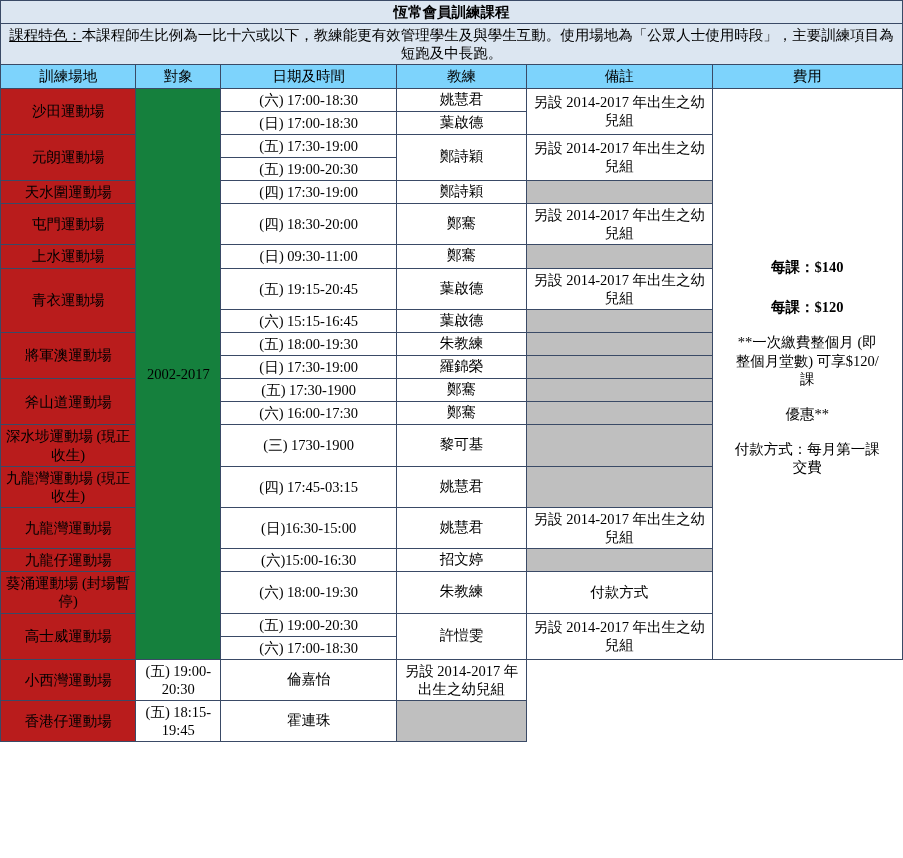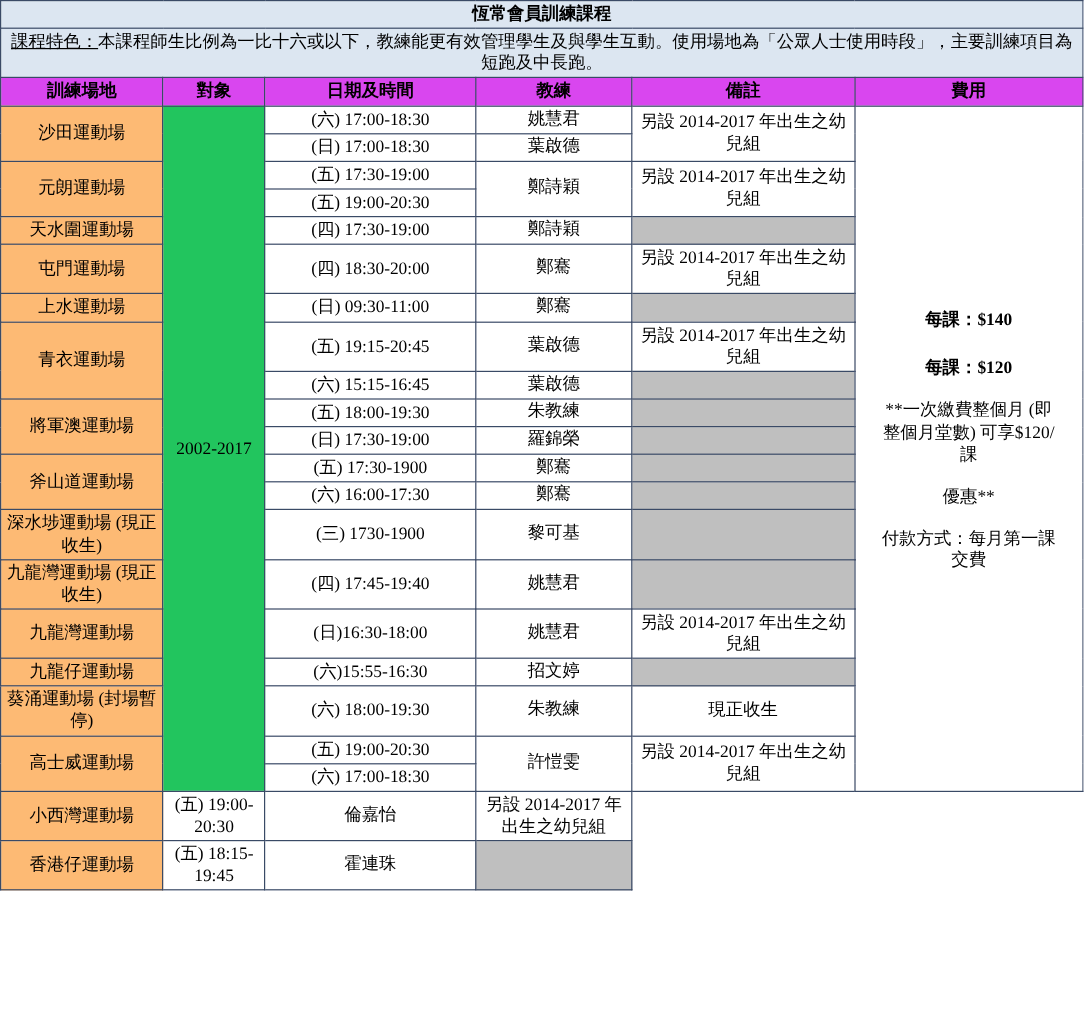--- a/index.html
+++ b/index.html
@@ -45,32 +45,32 @@
     text-align: left;
     padding: 6px 8px;
     font-size: 14.5px;
     line-height: 1.5;
   }
   .intro-row .label {
     text-decoration: underline;
     text-align: center;
   }
   .head-row td {
-    background: #d946ef;
-    font-weight: bold;
+    background: #7dd3fc;
+    font-weight: normal;
     font-size: 14.5px;
     padding: 4px;
   }
   td.venue {
-    background: #fdba74;
+    background: #b91c1c;
     font-size: 14.5px;
     line-height: 1.3;
   }
   td.age {
-    background: #22c55e;
+    background: #15803d;
     font-size: 14.5px;
     line-height: 1.5;
   }
   td.shaded {
     background: #bfbfbf;
   }
   td.remark {
     font-size: 14px;
     line-height: 1.35;
   }
@@ -218,46 +218,46 @@
       <tr>
         <td class="venue" rowspan="2">深水埗運動場 (現正收生)</td>
         <td class="session" rowspan="2">(三) 1730-1900</td>
         <td class="coach" rowspan="2">黎可基</td>
         <td class="remark shaded" rowspan="2"></td>
       </tr>
       <tr></tr>
 
       <tr>
         <td class="venue" rowspan="2">九龍灣運動場 (現正收生)</td>
-        <td class="session" rowspan="2">(四) 17:45-19:40</td>
+        <td class="session" rowspan="2">(四) 17:45-03:15</td>
         <td class="coach" rowspan="2">姚慧君</td>
         <td class="remark shaded" rowspan="2"></td>
       </tr>
       <tr></tr>
 
       <tr>
         <td class="venue" rowspan="2">九龍灣運動場</td>
-        <td class="session" rowspan="2">(日)16:30-18:00</td>
+        <td class="session" rowspan="2">(日)16:30-15:00</td>
         <td class="coach" rowspan="2">姚慧君</td>
         <td class="remark" rowspan="2">另設 2014-2017 年出生之幼兒組</td>
       </tr>
       <tr></tr>
 
       <tr>
         <td class="venue">九龍仔運動場</td>
-        <td class="session">(六)15:55-16:30</td>
+        <td class="session">(六)15:00-16:30</td>
         <td class="coach">招文婷</td>
         <td class="remark shaded"></td>
       </tr>
 
       <tr>
         <td class="venue" rowspan="2">葵涌運動場 (封場暫停)</td>
         <td class="session" rowspan="2">(六) 18:00-19:30</td>
         <td class="coach" rowspan="2">朱教練</td>
-        <td class="remark" rowspan="2">現正收生</td>
+        <td class="remark" rowspan="2">付款方式</td>
       </tr>
       <tr></tr>
 
       <tr>
         <td class="venue" rowspan="2">高士威運動場</td>
         <td class="session">(五) 19:00-20:30</td>
         <td class="coach" rowspan="2">許愷雯</td>
         <td class="remark" rowspan="2">另設 2014-2017 年出生之幼兒組</td>
       </tr>
       <tr>

